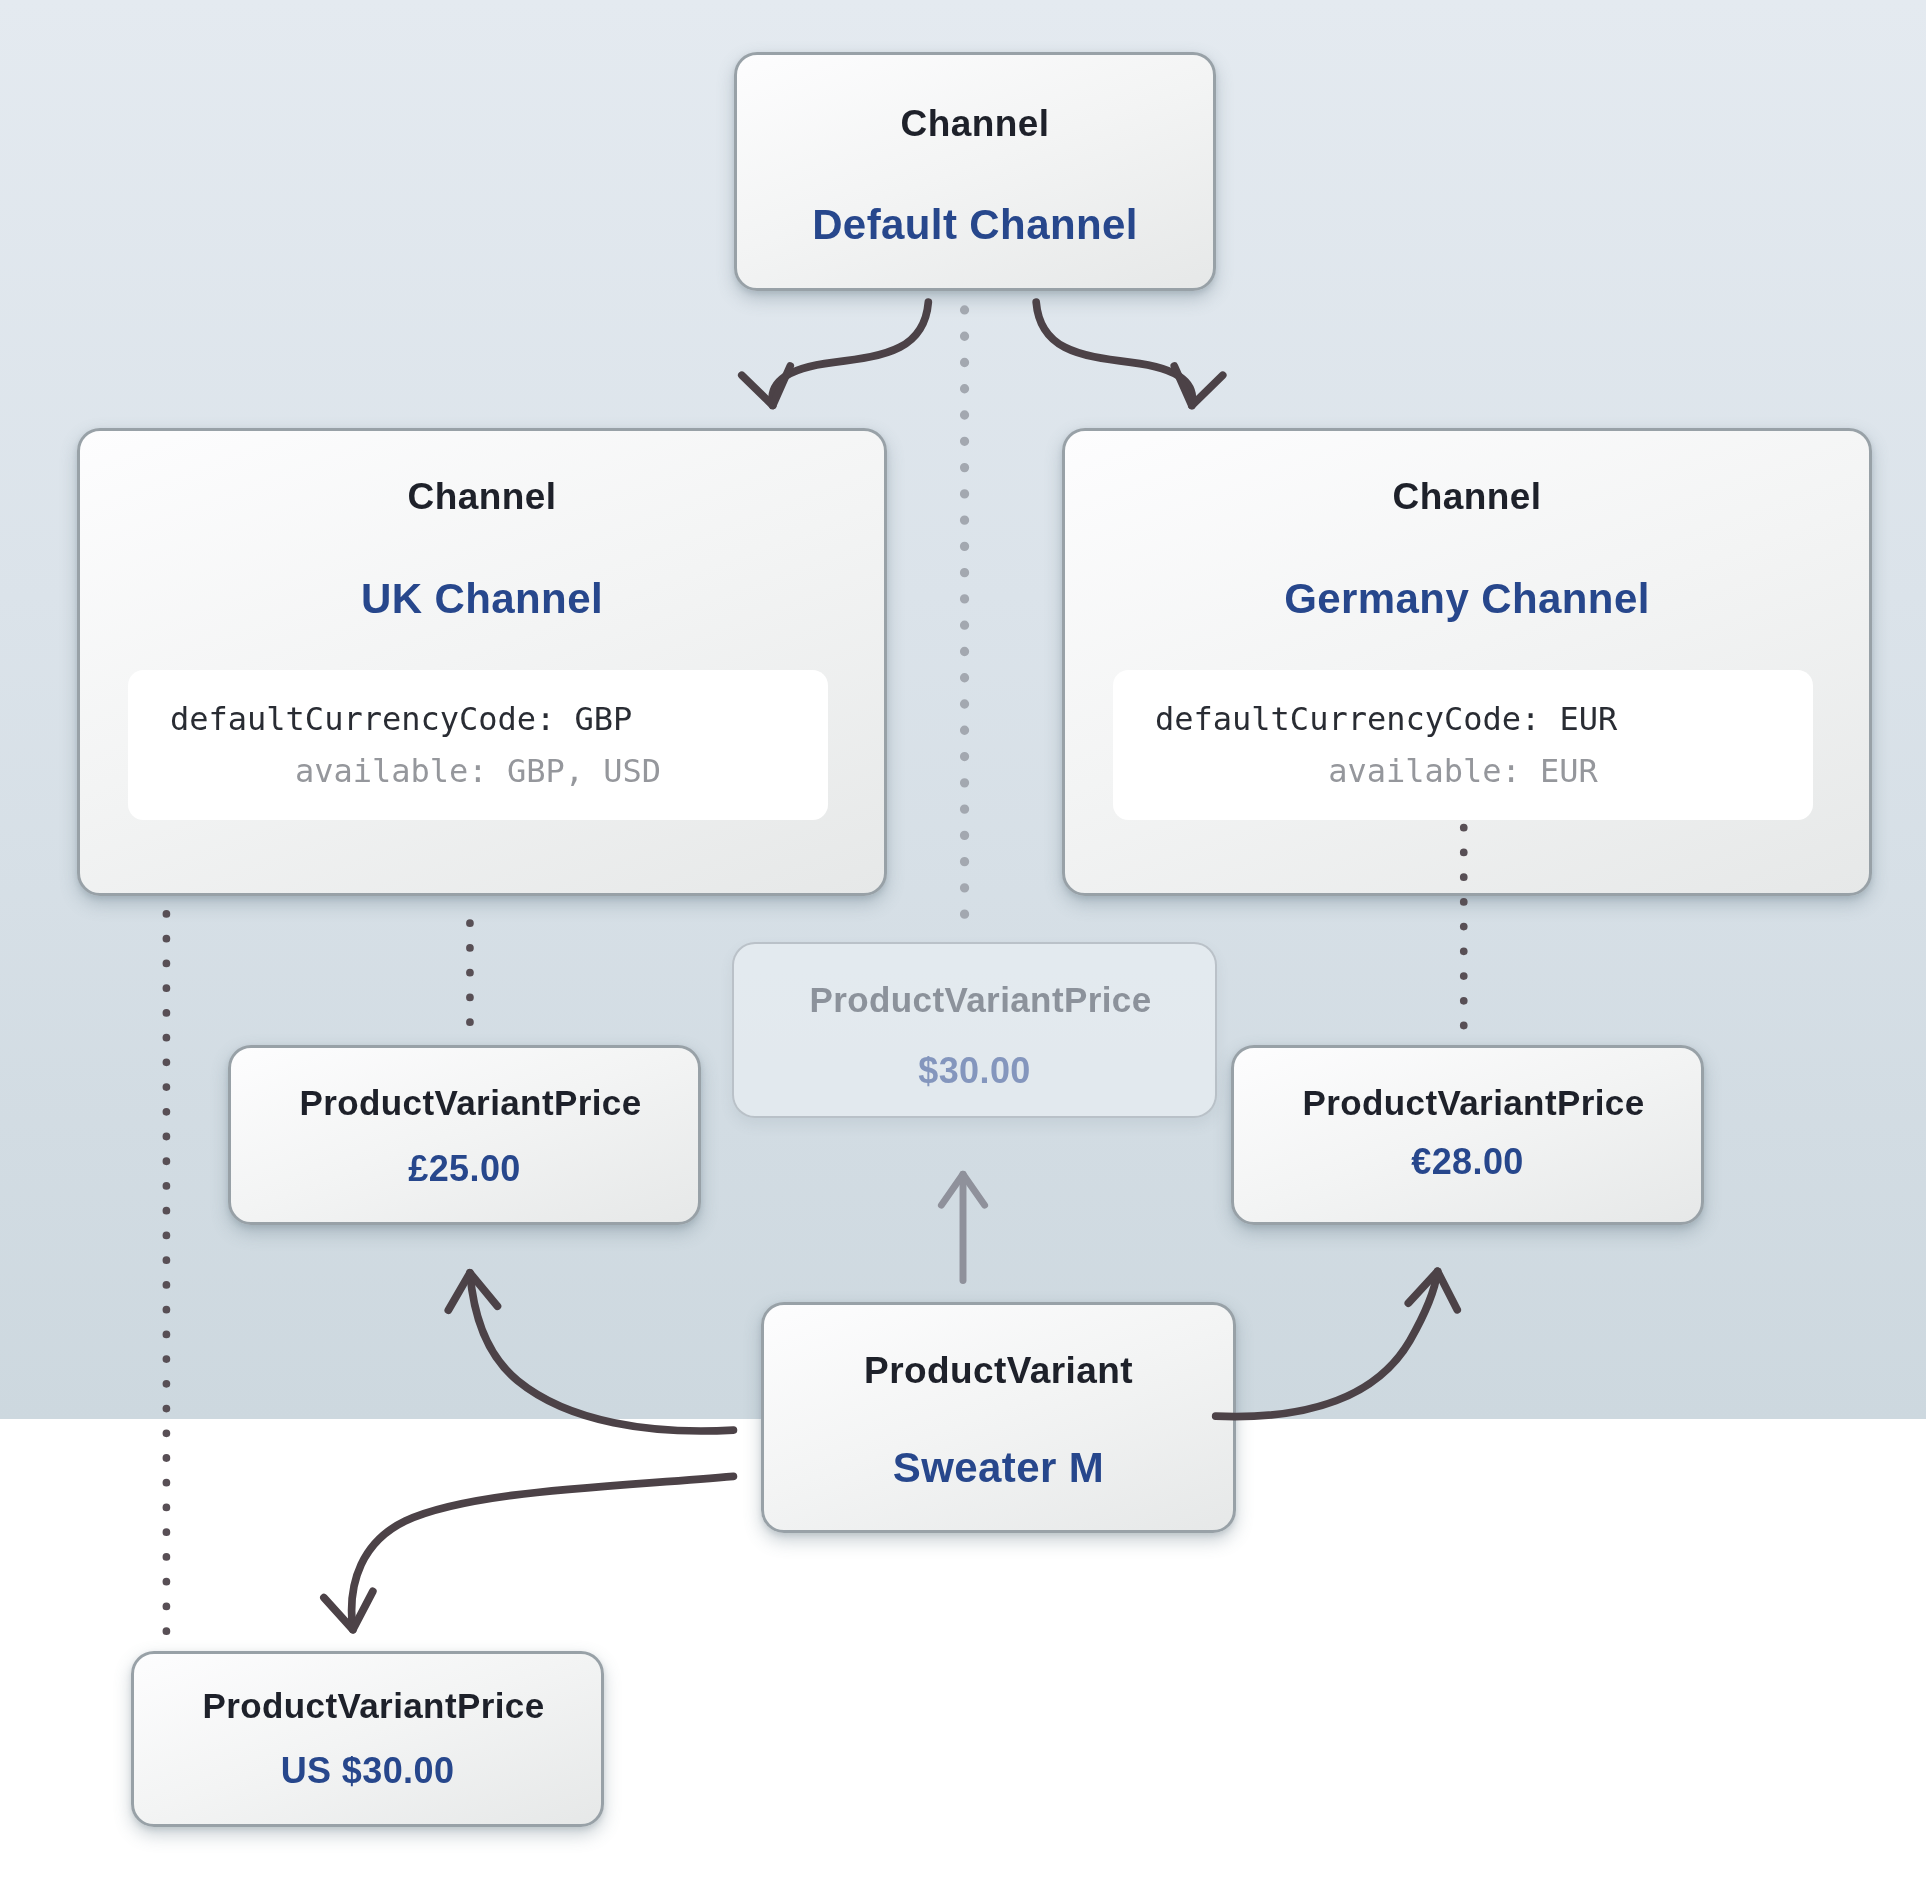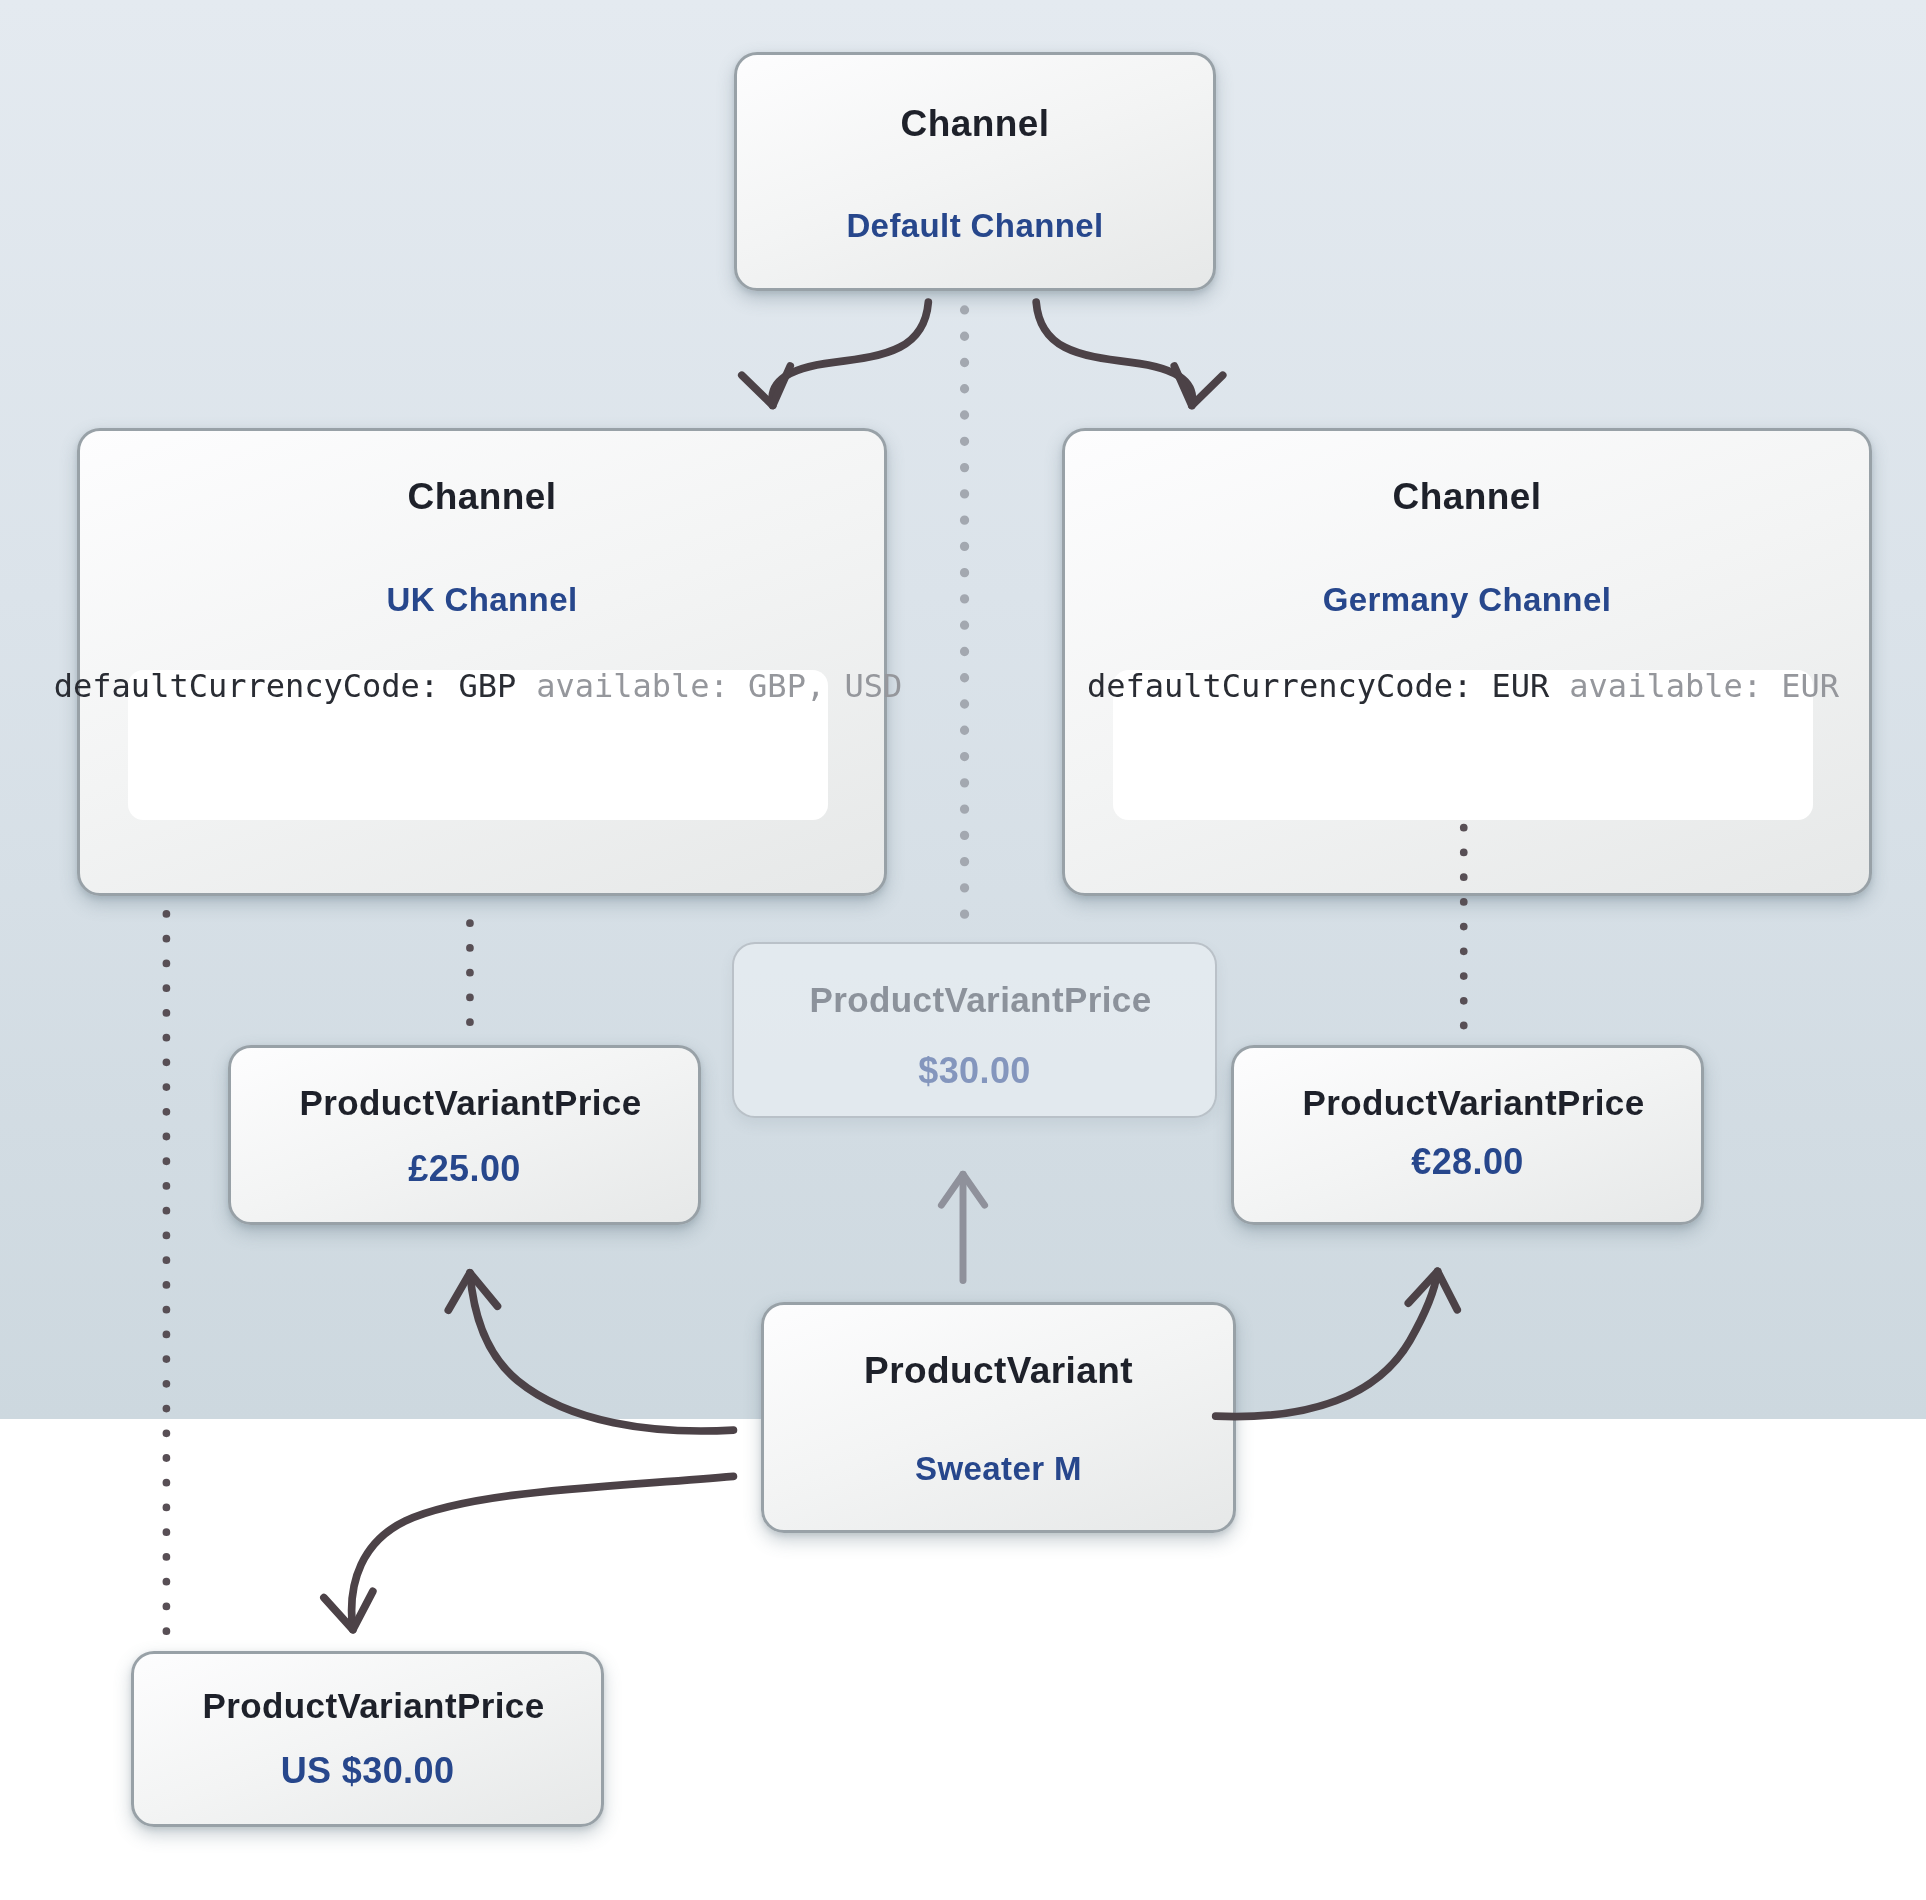--- a/index.html
+++ b/index.html
@@ -31,29 +31,29 @@
     background:rgba(248,251,252,0.42);
     border:2.3px solid rgba(152,161,167,0.55);
     box-shadow:0 6.2px 12.3px rgba(84,105,120,0.10);
   }
   .t-type,.t-name{
     position:absolute;left:0;right:0;text-align:center;
     transform:translateY(-50%);font-weight:bold;line-height:1;
     letter-spacing:0.4px;white-space:nowrap;
   }
   .t-type{color:var(--heading_dark);font-size:37px;}
-  .t-name{color:var(--accent_blue);font-size:33px;}
+  .t-name{color:var(--accent_blue);font-size:42px;}
   .price .t-type{font-size:35px;padding-left:12px;}
   .price .t-name{font-size:36px;}
   .faded .t-type{color:var(--faded_title);}
   .faded .t-name{color:var(--faded_value);}
   .code-box{
     position:absolute;left:48px;top:239px;width:700px;height:150px;
     box-sizing:border-box;background:#ffffff;border-radius:15.4px;
-    display:flex;flex-direction:row;justify-content:center;gap:20px;
+    display:flex;flex-direction:column;justify-content:center;gap:20px;
     padding:0 42px;
   }
   .code-line{
     font-family:"DejaVu Sans Mono","Liberation Mono",monospace;
     font-size:32px;line-height:1;white-space:nowrap;
   }
   .code-line.dark{color:var(--code_dark);}
   .code-line.gray{color:var(--code_gray);text-align:center;}
   #connectors{
     position:absolute;left:0;top:0;width:1926px;height:1901px;

